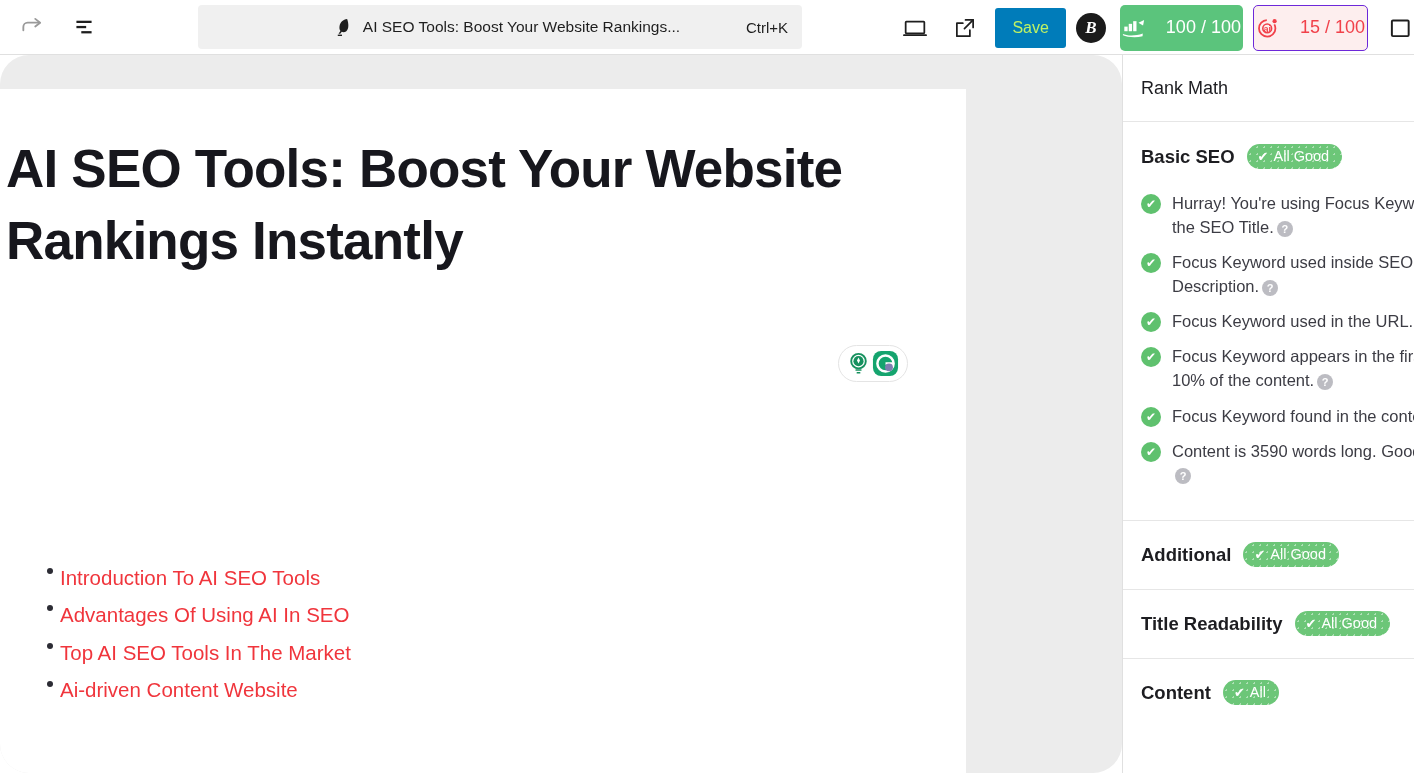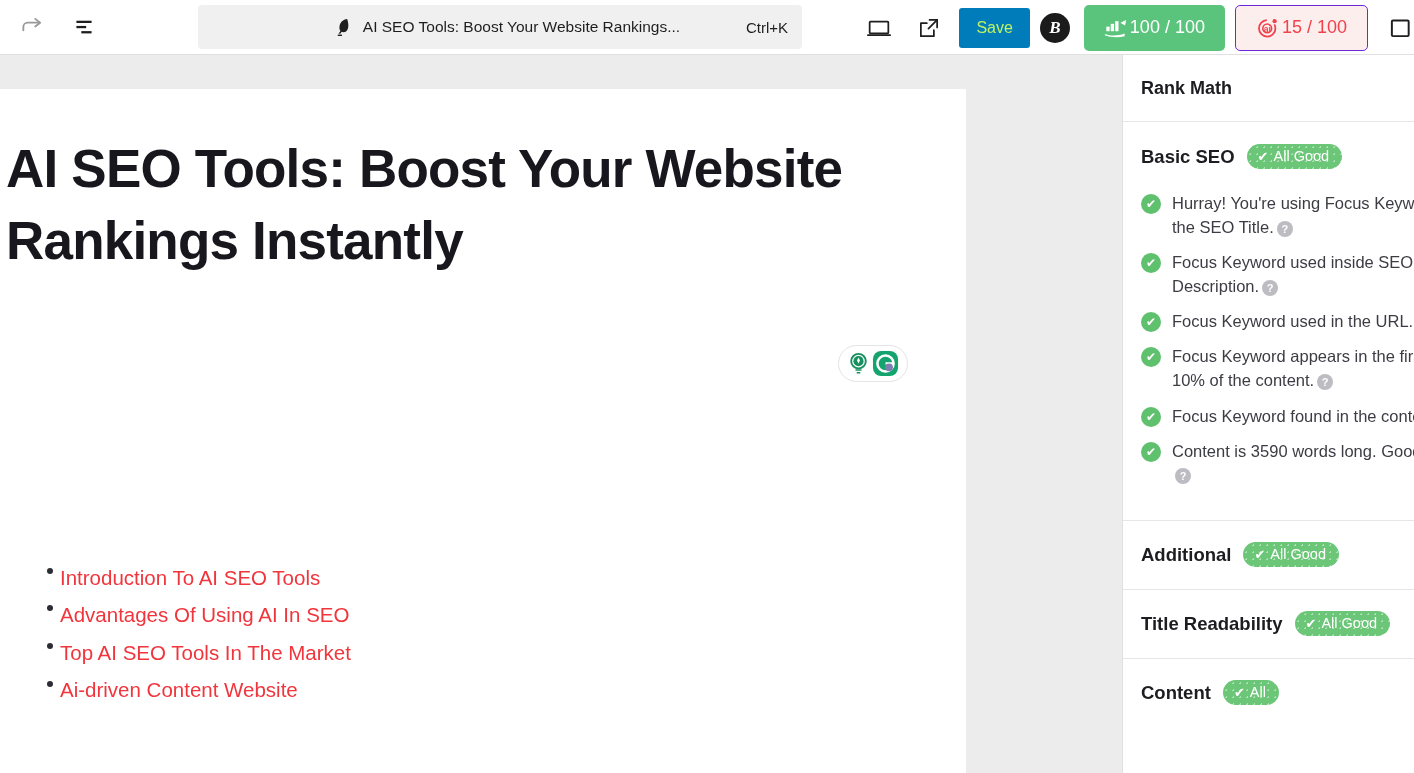--- a/index.html
+++ b/index.html
@@ -65,22 +65,22 @@
   #b-badge {
     width: 30px; height: 30px; border-radius: 50%;
     background: #1b1b1b; color: #fff;
     display: flex; align-items: center; justify-content: center;
     font-size: 17px; font-weight: bold; font-style: italic;
     margin-right: 14px; cursor: pointer; flex: none;
     font-family: "Liberation Serif", serif;
   }
   .score-badge {
     height: 46px; border-radius: 5px;
-    display: flex; align-items: center; gap: 2px;
-    padding: 0 20px; font-size: 18px; cursor: pointer;
+    display: flex; align-items: center; gap: 20px;
+    padding: 0 2px; font-size: 18px; cursor: pointer;
     flex: none;
   }
   #seo-score {
     background: #5bc47c; color: #ffffff;
     margin-right: 10px;
   }
   #ai-score {
     background: #fdeeee; color: #f1414a;
     border: 1px solid #6d28d9;
     margin-right: 10px;
@@ -88,20 +88,21 @@
   #settings-btn {
     margin-right: -8px;
   }
 
   
   #editor-wrap {
     position: absolute; top: 55px; left: 0;
     width: 1122px; height: 718px;
     background: #ececec;
     overflow: hidden;
+    border-radius: 29px;
   }
   #editor-canvas {
     position: absolute; top: 34px; left: 0;
     width: 966px; height: 684px;
     background: #ffffff;
   }
   #post-title {
     position: absolute; left: 6px; top: 44px;
     width: 880px;
     font-size: 53px; line-height: 1.36;
@@ -175,21 +176,21 @@
     overflow: hidden;
   }
   #sb-header {
     position: relative;
     height: 67px;
     border-bottom: 1px solid #e6e6e6;
     display: flex; align-items: center;
     padding: 0 18px;
   }
   #sb-header-title {
-    font-size: 18px; font-weight: bold; color: #1d1d21;
+    font-size: 18px; font-weight: normal; color: #1d1d21;
   }
   .pill {
     display: inline-flex; align-items: center; gap: 5px;
     background: #6cc678; color: #ffffff;
     border-radius: 14px;
     padding: 4px 13px 5px 11px;
     font-size: 14.5px;
     background-image: radial-gradient(rgba(255,255,255,.45) 1px, transparent 1px);
     background-size: 7px 7px;
     cursor: pointer;

